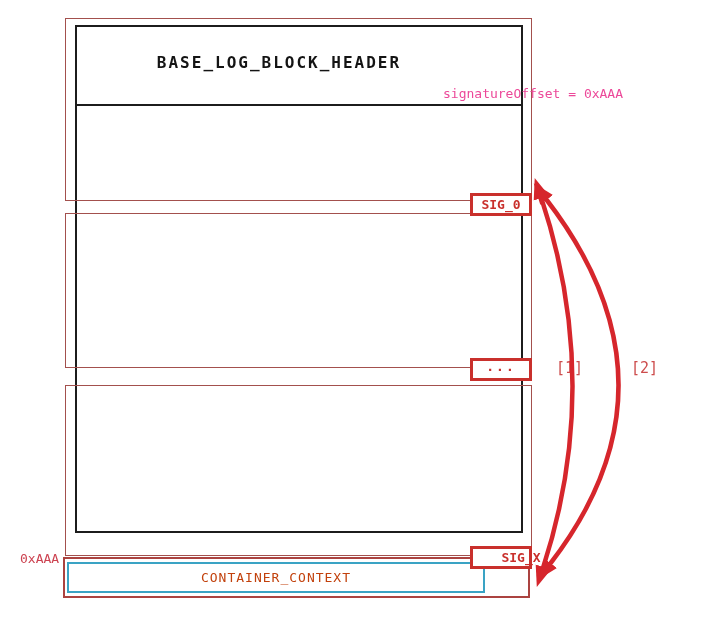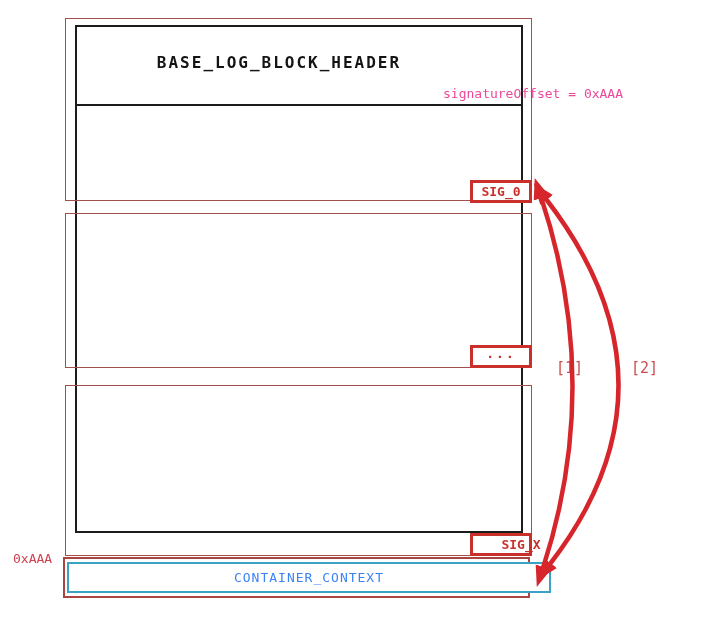--- a/index.html
+++ b/index.html
@@ -35,54 +35,54 @@
     font-weight:bold;font-size:16px;letter-spacing:2px;
     color:#141414;white-space:nowrap;
   }
 
   
   .sig-offset{
     left:443px;top:86px;
     font-size:13px;color:#ec4899;white-space:nowrap;
   }
   .offset-left{
-    left:13px;top:551px;
+    left:20px;top:551px;
     font-size:13px;color:#cc4250;white-space:nowrap;
   }
 
   
   .chip{
     left:470px;width:62px;height:23px;
     border:3px solid #c9302c;background:#ffffff;
     color:#c9302c;font-weight:bold;font-size:13px;
     display:flex;align-items:center;justify-content:center;
-    line-height:1;z-index:5;
+    line-height:1;z-index:5;margin-top:13px;
   }
   .chip.sig0{top:180px;}
   .chip.dots{top:345px;letter-spacing:2px;}
   .chip.dots .raise{position:relative;top:-3px;}
   .chip.sigx{top:533px;padding-left:40px;}
 
   
   .arrow-label{
     font-size:15px;color:#cd4d4d;white-space:nowrap;
   }
   .arrow-label.l1{left:556px;top:359px;}
   .arrow-label.l2{left:631px;top:359px;}
 
   
   .container-outer{
     left:63px;top:557px;width:467px;height:41px;
     border:2px solid #ab4340;background:#ffffff;
   }
   .container-inner{
-    left:67px;top:562px;width:484px;height:31px;
+    left:67px;top:562px;width:418px;height:31px;
     border:2px solid #3aa3c4;background:#ffffff;
     display:flex;align-items:center;justify-content:center;
-    color:#3b82f6;font-size:13px;letter-spacing:1px;
+    color:#c2410c;font-size:13px;letter-spacing:1px;
   }
 
   .arrow-layer{left:0;top:0;width:705px;height:617px;z-index:4;pointer-events:none;}
 </style>
 </head>
 <body>
 
 <div id="stage">
 
   <div class="abs black-rect"></div>

